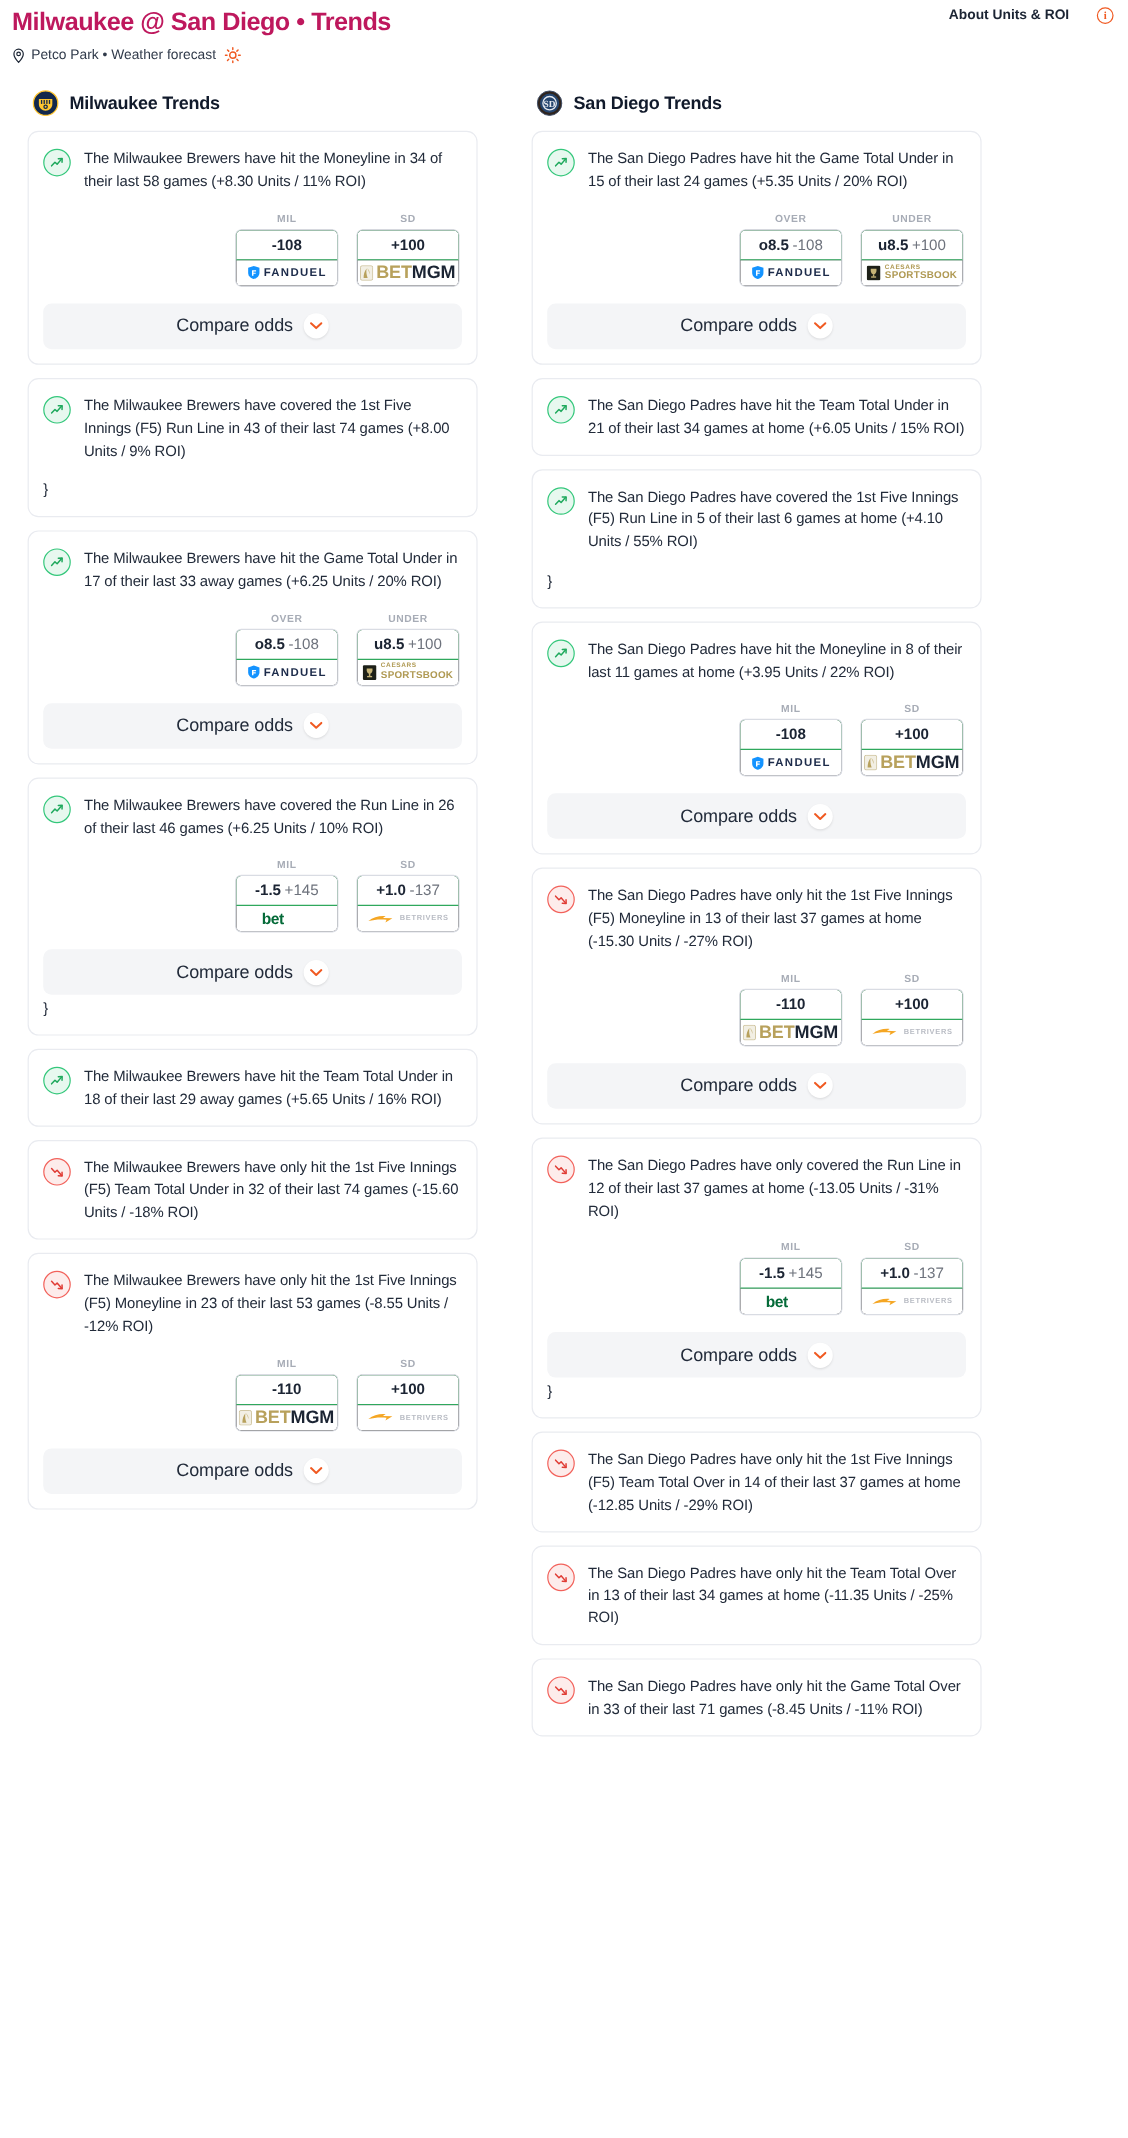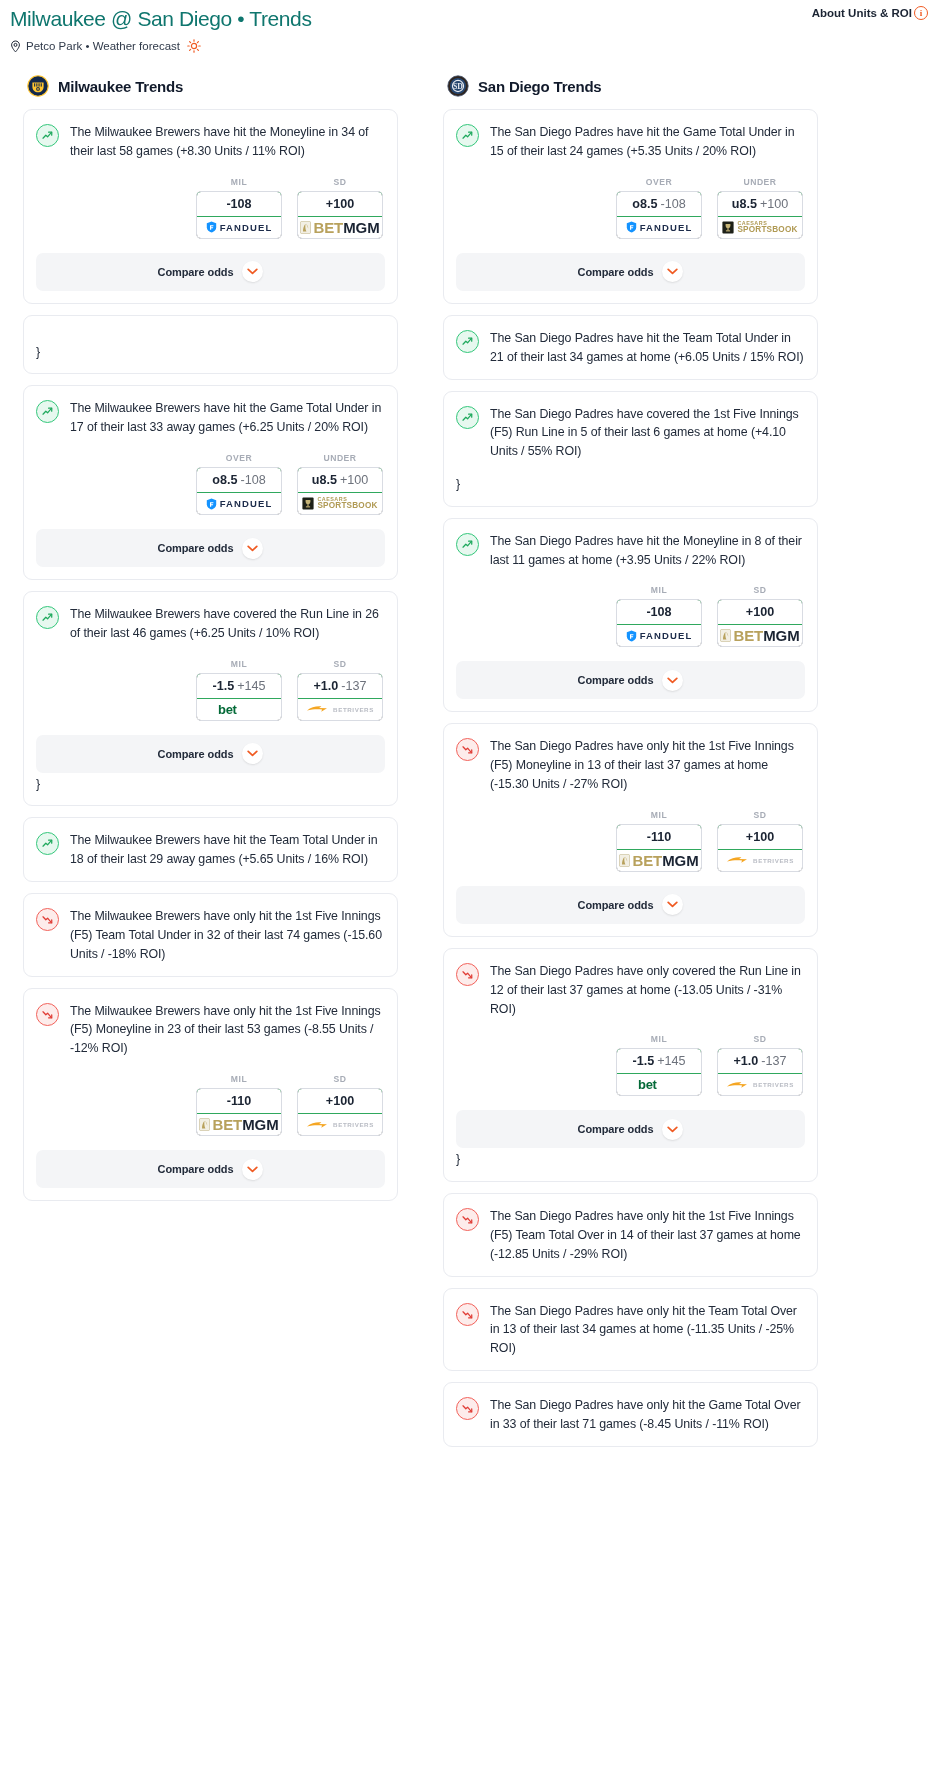--- a/index.html
+++ b/index.html
@@ -12,42 +12,42 @@
   }
   body { padding: 0 0 12px 0; }
 
   
   .page-head {
     position: relative;
     padding: 7px 10px 0 10px;
   }
   .page-title {
     font-size: 21px;
-    font-weight: 400;
+    font-weight: 700;
     letter-spacing: -0.4px;
-    color: #0f766e;
+    color: #be185d;
     line-height: 1.15;
   }
   .subline {
     display: flex;
     align-items: center;
     gap: 5px;
     margin-top: 8px;
     font-size: 11.5px;
     color: #303a4a;
   }
   .subline .pin { display: inline-flex; align-items: center; }
   .sun-icon { display: inline-flex; align-items: center; margin-left: 2px; }
   .about-roi {
     position: absolute;
     top: 6px;
     right: 12px;
     display: flex;
     align-items: center;
-    gap: 2px;
+    gap: 23px;
     font-size: 11.5px;
     font-weight: 600;
     color: #1b2433;
     justify-content: flex-end;
   }
   .info-circle {
     width: 14px; height: 14px;
     border: 1.4px solid #f05a22;
     border-radius: 50%;
     color: #f05a22;
@@ -187,24 +187,23 @@
     background: #f4f5f7;
     border-radius: 7px;
     height: 38px;
     display: flex;
     align-items: center;
     justify-content: center;
     gap: 9px;
     cursor: pointer;
   }
   .compare-label {
-    font-size: 11px;
+    font-size: 15px;
     color: #222b3a;
     letter-spacing: -0.1px;
-    font-weight: bold;
   }
   .chev {
     width: 21px; height: 21px;
     background: #fff;
     border-radius: 50%;
     display: flex; align-items: center; justify-content: center;
     box-shadow: 0 1px 2px rgba(0,0,0,.10);
   }
 </style>
 </head>
@@ -313,20 +312,29 @@
         <div class="compare">
           <span class="compare-label">Compare odds</span>
           <span class="chev">
             <svg width="11" height="7" viewBox="0 0 11 7">
               <polyline points="1.2,1.4 5.5,5.4 9.8,1.4" fill="none" stroke="#f05a22" stroke-width="1.7" stroke-linecap="round" stroke-linejoin="round"></polyline>
             </svg>
           </span>
         </div>
       </div>
       <div class="card">
+        <div class="card-top">
+          <span class="trend-badge up">
+            <svg width="13" height="13" viewBox="0 0 13 13">
+              <polyline points="2,9.2 4.8,6.2 6.6,7.8 10.4,3.4" fill="none" stroke="#1fa95d" stroke-width="1.25" stroke-linecap="round" stroke-linejoin="round"></polyline>
+              <polyline points="7.6,3.2 10.8,3.1 10.7,6.2" fill="none" stroke="#1fa95d" stroke-width="1.25" stroke-linecap="round" stroke-linejoin="round"></polyline>
+            </svg>
+          </span>
+          <span class="trend-text">The Milwaukee Brewers have covered the 1st Five Innings (F5) Run Line in 43 of their last 74 games (+8.00 Units / 9% ROI)</span>
+        </div>
         <div class="brace">}</div>
       </div>
       <div class="card">
         <div class="card-top">
           <span class="trend-badge up">
             <svg width="13" height="13" viewBox="0 0 13 13">
               <polyline points="2,9.2 4.8,6.2 6.6,7.8 10.4,3.4" fill="none" stroke="#1fa95d" stroke-width="1.25" stroke-linecap="round" stroke-linejoin="round"></polyline>
               <polyline points="7.6,3.2 10.8,3.1 10.7,6.2" fill="none" stroke="#1fa95d" stroke-width="1.25" stroke-linecap="round" stroke-linejoin="round"></polyline>
             </svg>
           </span>

